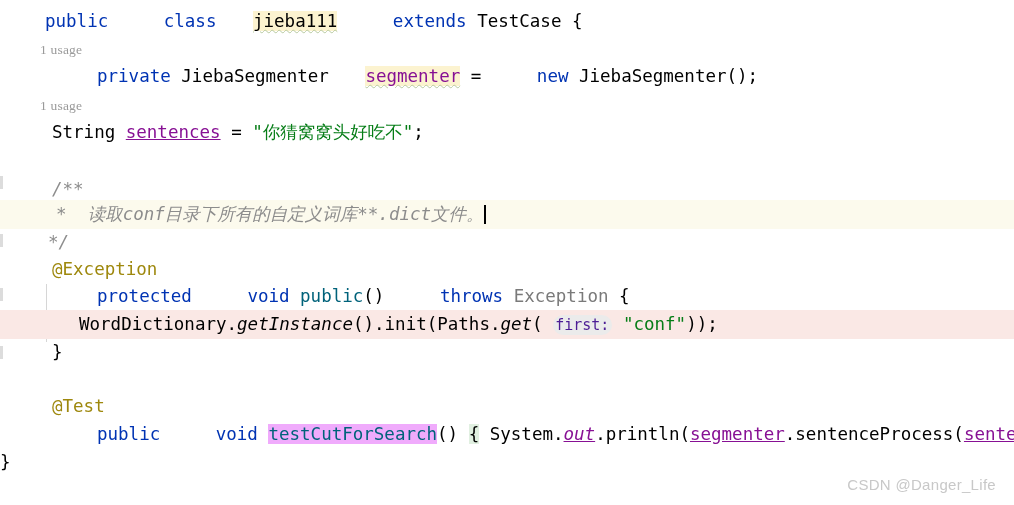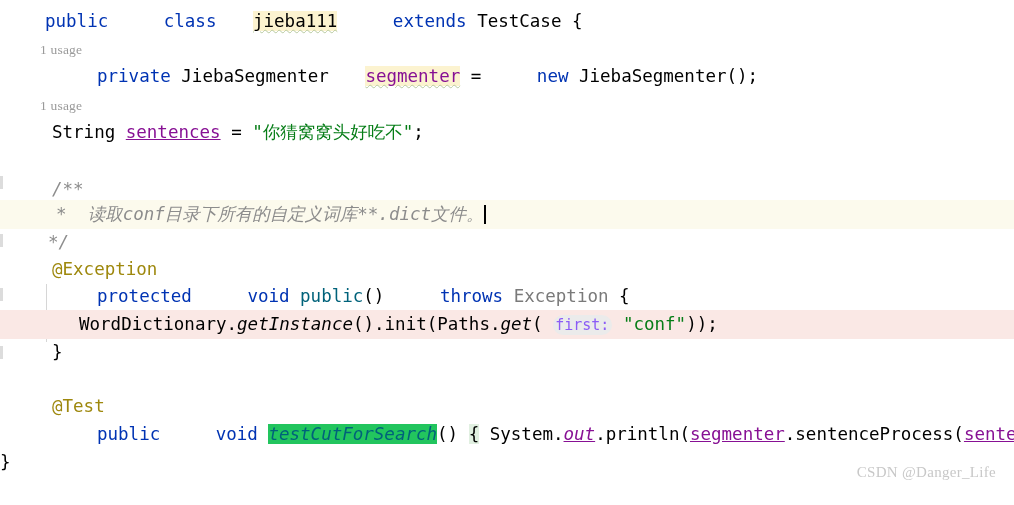--- a/index.html
+++ b/index.html
@@ -81,29 +81,28 @@
   .stat    { font-style: italic; }      
   .cmt     { color: #8c8c8c; font-style: italic; }
   .punc    { color: #000000; }
 
   
   .mark-id {            
     background: #fcf3d0;
     margin-left: 26px;
   }
   .mark-ident-sel {     
-    background: #22c55e;
-    font-style: italic;
+    background: #f0abfc;
   }
   .mark-brace {         
     background: #e1f0e1;
   }
   .param-hint {
     background: #ebebeb;
-    color: #8b5cf6;
+    color: #4c1d95;
     font-size: 15px;
     border-radius: 10px;
     padding: 1px 3px 1px 2px;
   }
   .wavy {
     text-decoration: underline;
     text-decoration-style: wavy;
     text-decoration-color: #b7c9a0;
     text-decoration-thickness: 1px;
     text-underline-offset: 2px;
@@ -115,22 +114,22 @@
     width: 2px;
     height: 19px;
     background: #000000;
     vertical-align: -4px;
   }
 
   
   #watermark {
     position: absolute;
     right: 18px;
-    bottom: 24px;
-    font-family: Liberation Serif, serif;
+    bottom: 12px;
+    font-family: Liberation Sans, sans-serif;
     font-size: 15px;
     color: #c8c8c8;
     letter-spacing: 0.3px;
     user-select: none;
   }
 </style>
 </head>
 <body>
 
 <div id="editor">

